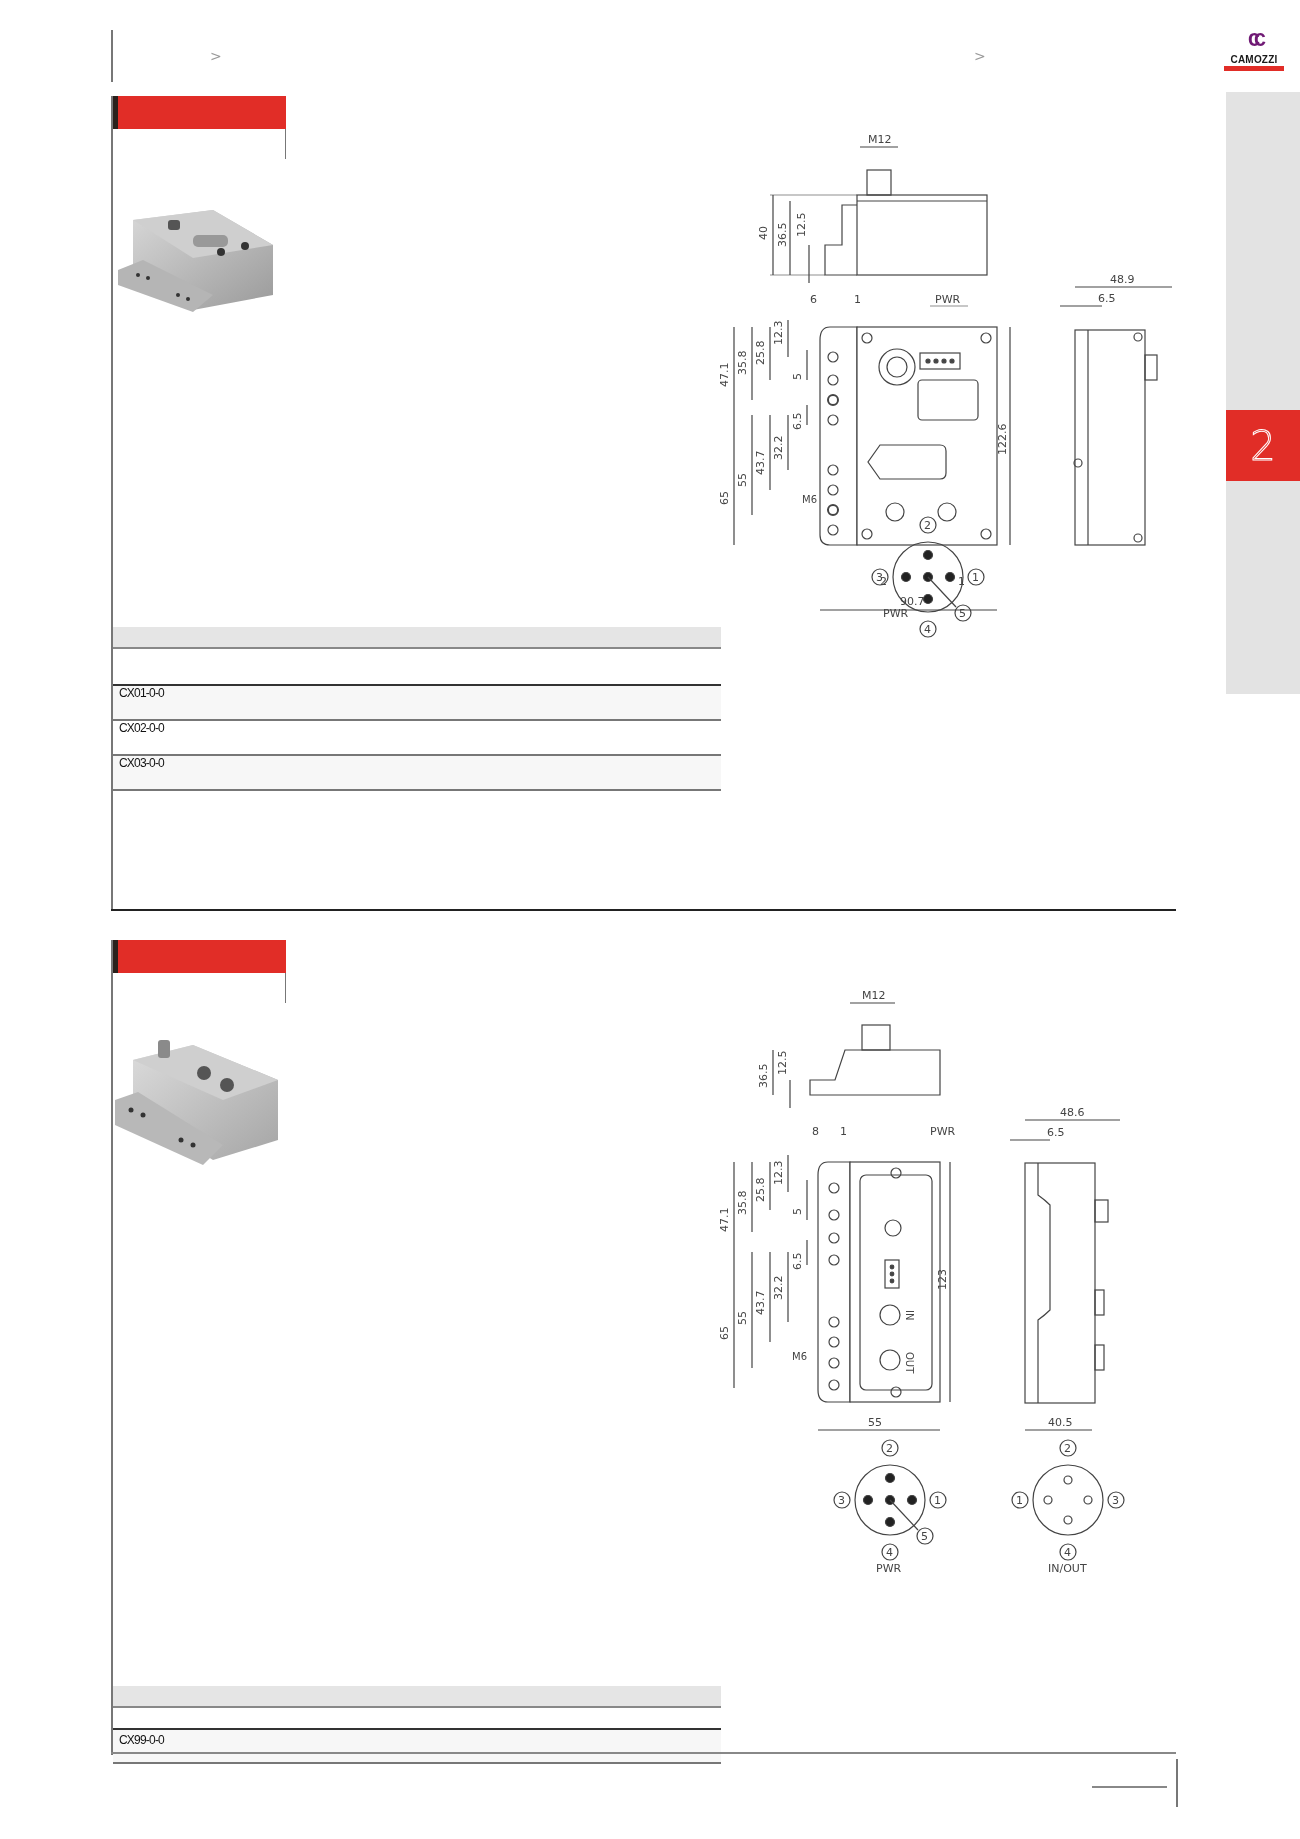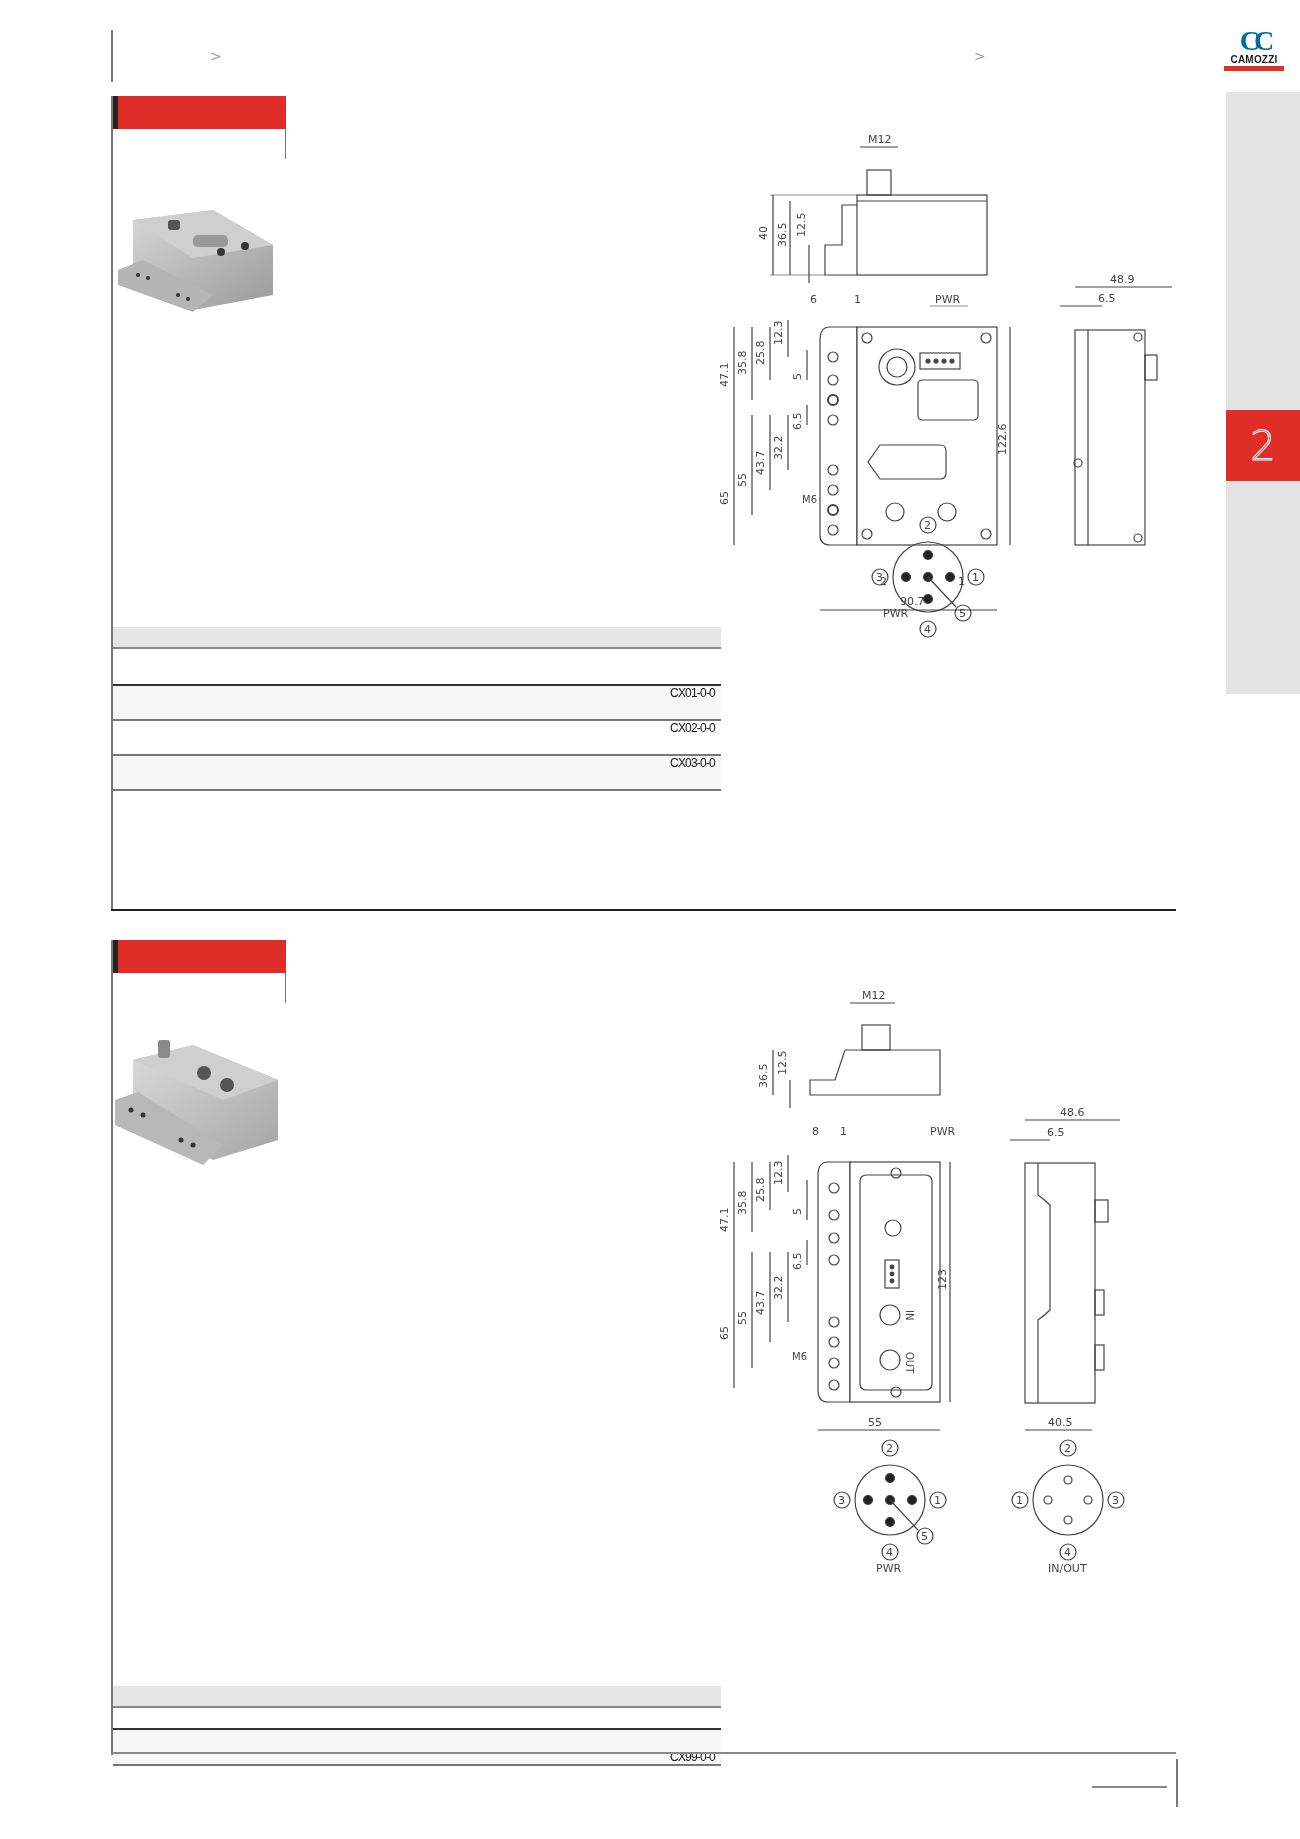--- a/index.html
+++ b/index.html
@@ -6,25 +6,25 @@
   body { width:1300px; height:1839px; position:relative; overflow:hidden; font-family:"Liberation Sans", sans-serif; color:#222; }
   .abs { position:absolute; }
   .vline { position:absolute; background:#777; width:2px; }
   .hline { position:absolute; background:#222; height:2px; }
   .breadcrumb-sep { position:absolute; color:#999; font-size:14px; font-family:"DejaVu Sans", sans-serif; }
   .red-band { position:absolute; background:#e12d27; height:33px; }
   .red-band .dark { position:absolute; left:0; top:0; width:7px; height:100%; background:#2a211c; }
   .side-tab { position:absolute; left:1226px; top:92px; width:74px; height:602px; background:#e3e3e3; }
   .side-num { position:absolute; left:1226px; top:410px; width:74px; height:71px; background:#e12d27; color:#e12d27; display:flex; align-items:center; justify-content:center; font-size:40px; font-family:"DejaVu Sans", sans-serif; font-weight:300; -webkit-text-stroke:1px #fff; }
   .logo { position:absolute; left:1224px; top:28px; width:60px; height:46px; text-align:center; }
-  .logo .mark { font-family:Liberation Serif, serif; font-weight:bold; font-size:28px; line-height:26px; color:#0369a1; letter-spacing:-6px; }
+  .logo .mark { font-family:Liberation Mono, monospace; font-weight:bold; font-size:20px; line-height:26px; color:#701a75; letter-spacing:-6px; }
   .logo .word { font-family:"Liberation Sans", sans-serif; font-weight:bold; font-size:10px; color:#1a1a1a; line-height:11px; letter-spacing:0.2px; }
   .logo .bar { height:5px; background:#e12d27; margin-top:1px; }
   table.codes { position:absolute; border-collapse:collapse; width:608px; font-size:12px; }
-  table.codes td { padding:0 6px; vertical-align:top; border-bottom:2px solid #777;text-align:right; }
+  table.codes td { padding:0 6px; vertical-align:top; border-bottom:2px solid #777; }
   .head-row td { background:#e5e5e5; height:20px; border-bottom:2px solid #888 !important; }
   .blank-row td { height:35px; border-bottom:2px solid #333 !important; }
   .code-row td { height:35px; padding-top:8px; box-sizing:border-box; font-weight:normal; letter-spacing:-0.8px; color:#111; }
   .code-row:nth-child(odd) td { background:#f7f7f7; }
   svg text { font-family:"DejaVu Sans", sans-serif; fill:#444; }
   .photo { position:absolute; }
 </style>
 </head>
 <body>
 
@@ -224,21 +224,21 @@
 
 <table class="codes" style="left:113px;top:1686px;">
   <tbody>
       <tr class="head-row">
         <td></td>
       </tr>
   <tr class="blank-row">
         <td style="height:20px;"></td>
       </tr>
   <tr class="code-row">
-        <td style="height:34px;padding-top:20px;">CX99-0-0</td>
+        <td style="height:34px;padding-top:3px;">CX99-0-0</td>
       </tr>
 </tbody>
   </table>
 <div class="hline" style="left:111px;top:1752px;width:1065px;background:#888;"></div>
 
 <svg class="abs" width="480" height="620" style="left:710px;top:970px;" viewBox="0 0 480 620" stroke="#444" fill="none" stroke-width="1.2">
 
   <line x1="140" y1="33" x2="185" y2="33"></line>
   <text x="152" y="29" font-size="11" stroke="none">M12</text>
   <rect x="152" y="55" width="28" height="25" fill="#fff"></rect>

